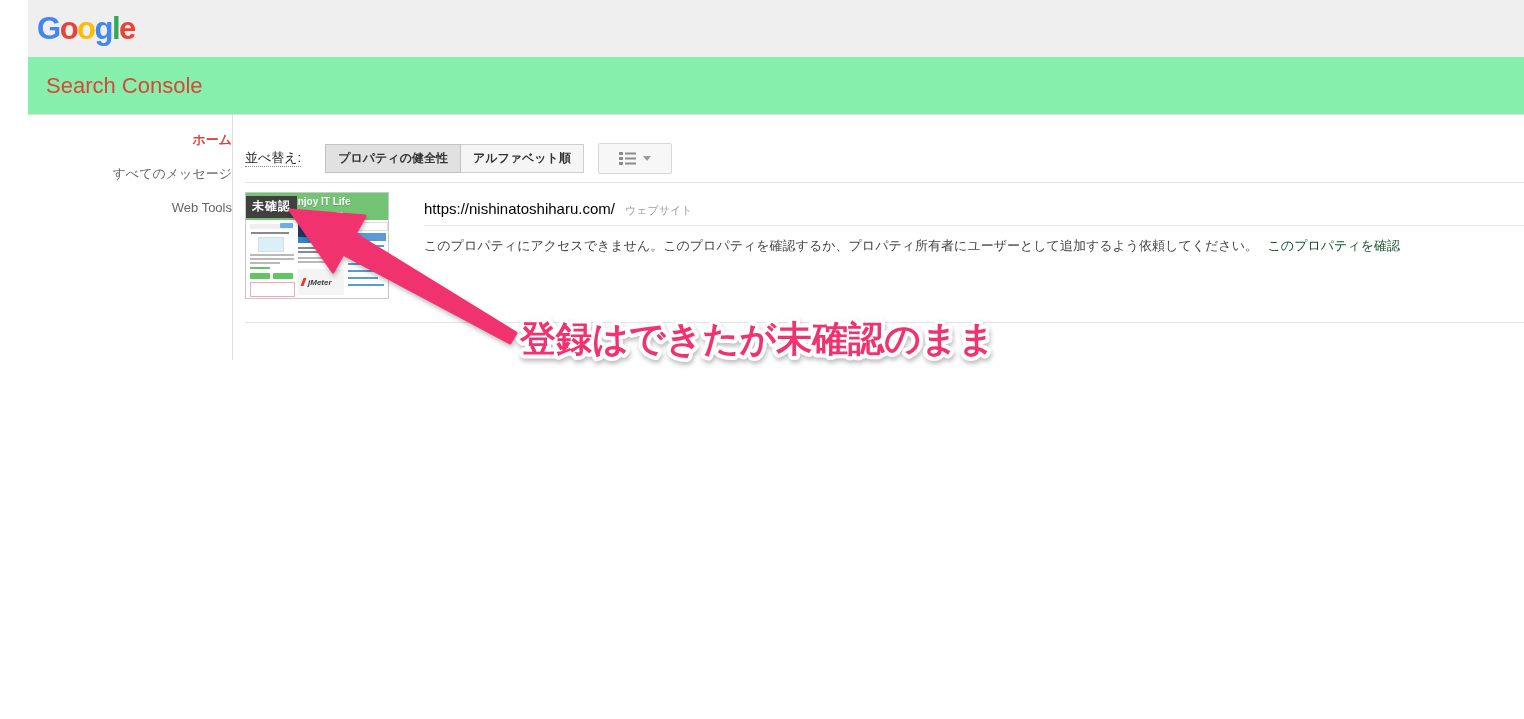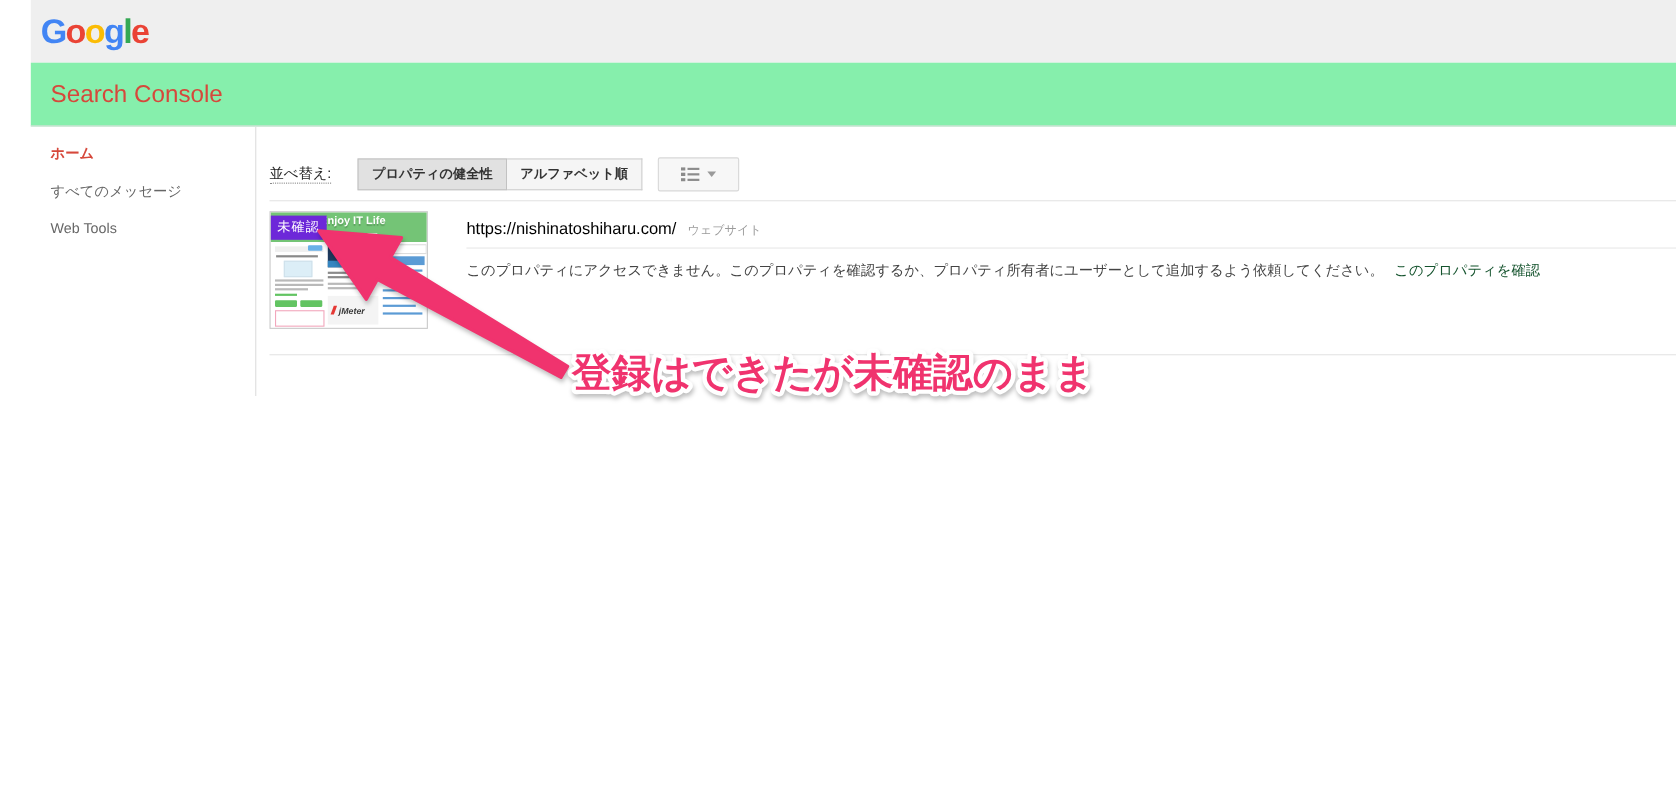--- a/index.html
+++ b/index.html
@@ -9,21 +9,21 @@
   
   .gbar{height:57px;background:#efefef;display:flex;align-items:center;}
   .glogo{margin-left:9px;font-size:31px;font-weight:bold;letter-spacing:-1.5px;line-height:1;cursor:pointer;}
   .gl0,.gl3{color:#4285F4}.gl1,.gl5{color:#EA4335}.gl2{color:#FBBC05}.gl4{color:#34A853}
 
   
   .appbar{height:57px;background:#86efac;border-bottom:1px solid #dedede;display:flex;align-items:center;text-align:center;}
   .appbar .title{margin-left:18px;font-size:22px;color:#d6483b;cursor:pointer;}
 
   
-  .sidebar{position:absolute;left:0;top:115px;width:205px;height:245px;border-right:1px solid #dedede;box-sizing:border-box;}
+  .sidebar{position:absolute;left:0;top:115px;width:205px;height:245px;border-right:1px solid #dedede;box-sizing:border-box;text-align:right;}
   .sidebar ul{list-style:none;margin:0;padding:17px 0 0 18px;}
   .sidebar li{font-size:13px;color:#666;margin-bottom:19px;line-height:15px;cursor:pointer;}
   .sidebar li.active{color:#d6483b;font-weight:bold;}
 
   
   .main{margin-left:206px;padding-left:11px;}
   .toolbar{margin-top:28px;height:30px;display:flex;align-items:center;}
   .sort-label{font-size:13px;color:#222;margin-right:9px;}
   .sort-label span{border-bottom:1px dotted #888;padding-bottom:1px;}
   .seg{display:flex;padding-left:15px;}
@@ -37,21 +37,21 @@
 
   .rule{border-top:1px solid #e4e4e4;margin-top:9px;}
   .property-row{box-sizing:border-box;height:140px;padding-top:9px;border-bottom:1px solid #e4e4e4;display:flex;}
 
   
   .thumb{position:relative;width:142px;height:105px;border:1px solid #c9c9c9;background:#fff;overflow:hidden;flex:none;cursor:pointer;}
   .thumb .sitehead{position:absolute;left:0;top:0;width:100%;height:27px;background:#74c476;}
   .thumb .sitetitle{position:absolute;left:45px;top:3px;color:#fff;font-size:10px;font-weight:bold;text-shadow:0 1px 1px rgba(0,0,0,.2);}
   .thumb .navbars{position:absolute;left:46px;top:19px;display:flex;gap:5px;}
   .thumb .navbars i{display:block;width:9px;height:2px;background:rgba(255,255,255,.75);}
-  .badge{position:absolute;left:0;top:3px;background:#6d28d9;color:#fff;font-size:12px;font-weight:normal;padding:2px 6px 3px;letter-spacing:1px;}
+  .badge{position:absolute;left:0;top:3px;background:#404040;color:#fff;font-size:12px;font-weight:bold;padding:2px 6px 3px;letter-spacing:1px;}
   .bar{position:absolute;background:#b9b9b9;height:2px;}
   .bar.dk{background:#8a8a8a;}
   .bar.blue{background:#5b9bd5;}
   .bar.green{background:#62c462;}
   .imgblk{position:absolute;}
   .jmeter{position:absolute;left:62px;top:85px;font-size:8px;font-weight:bold;font-style:italic;color:#3a3a3a;}
   .jslash{position:absolute;left:56px;top:85px;width:3px;height:8px;background:#e53935;transform:skewX(-20deg);}
 
   
   .prop-info{margin-left:35px;flex:1;}

